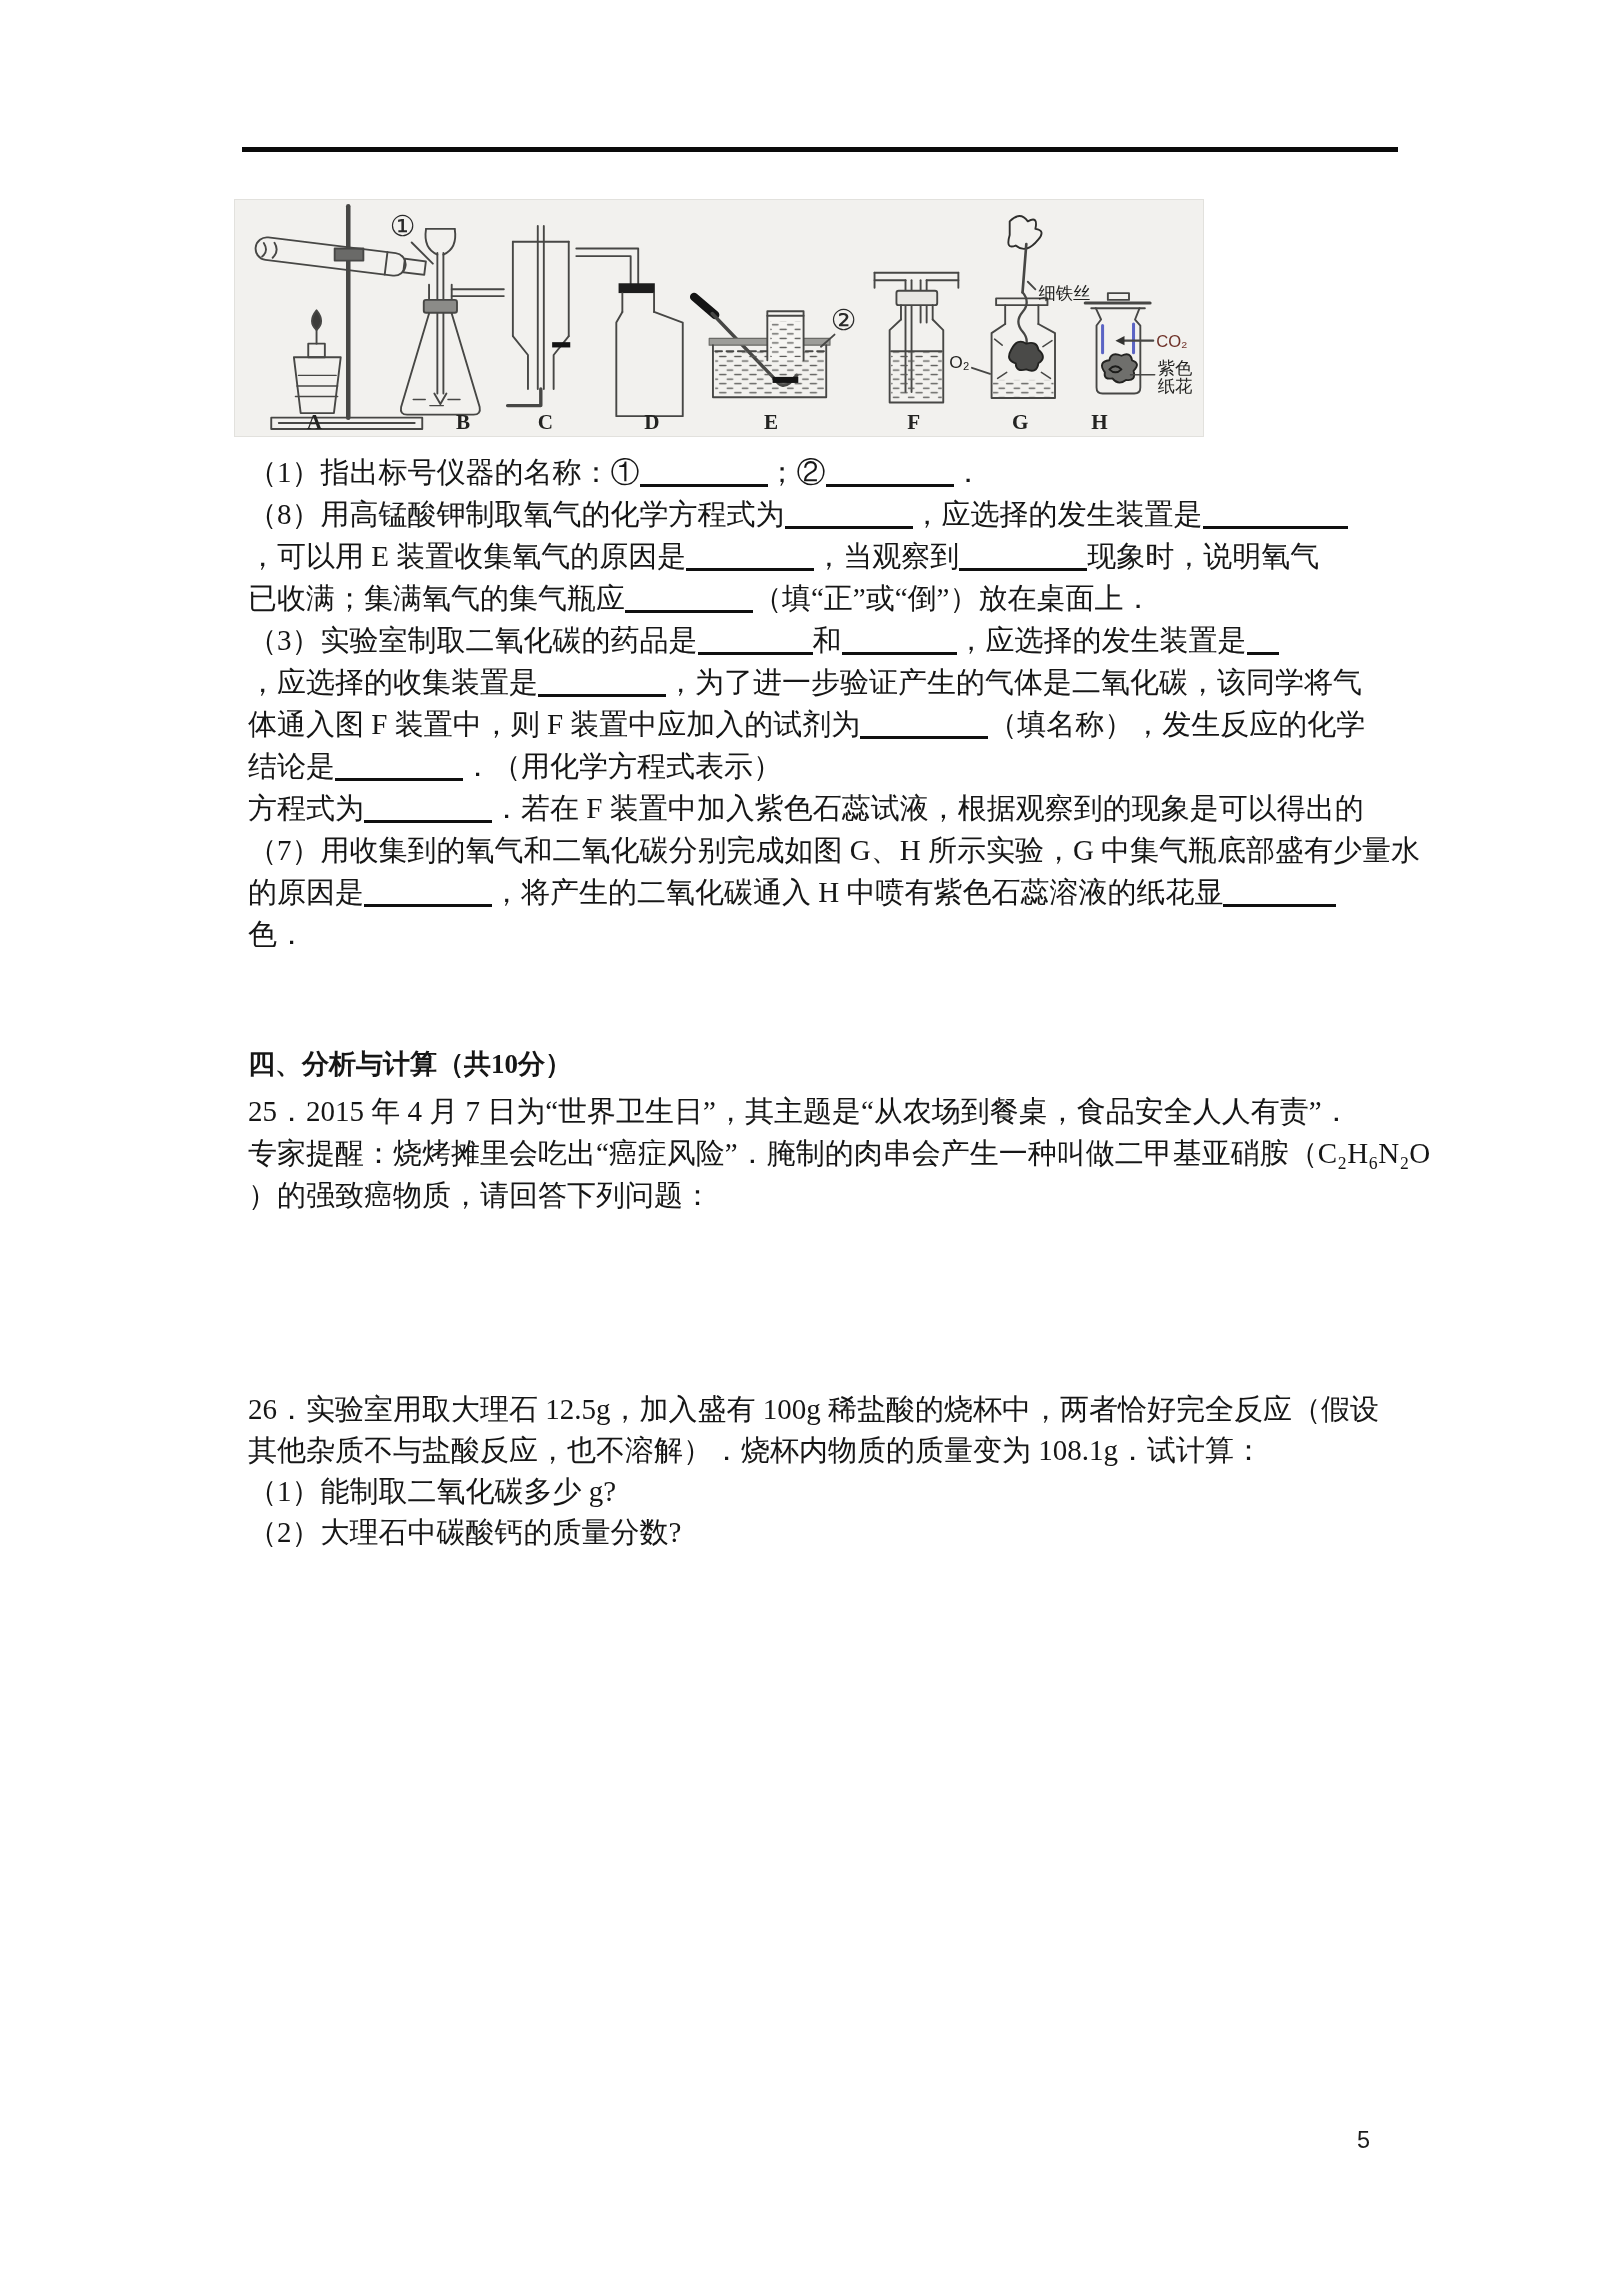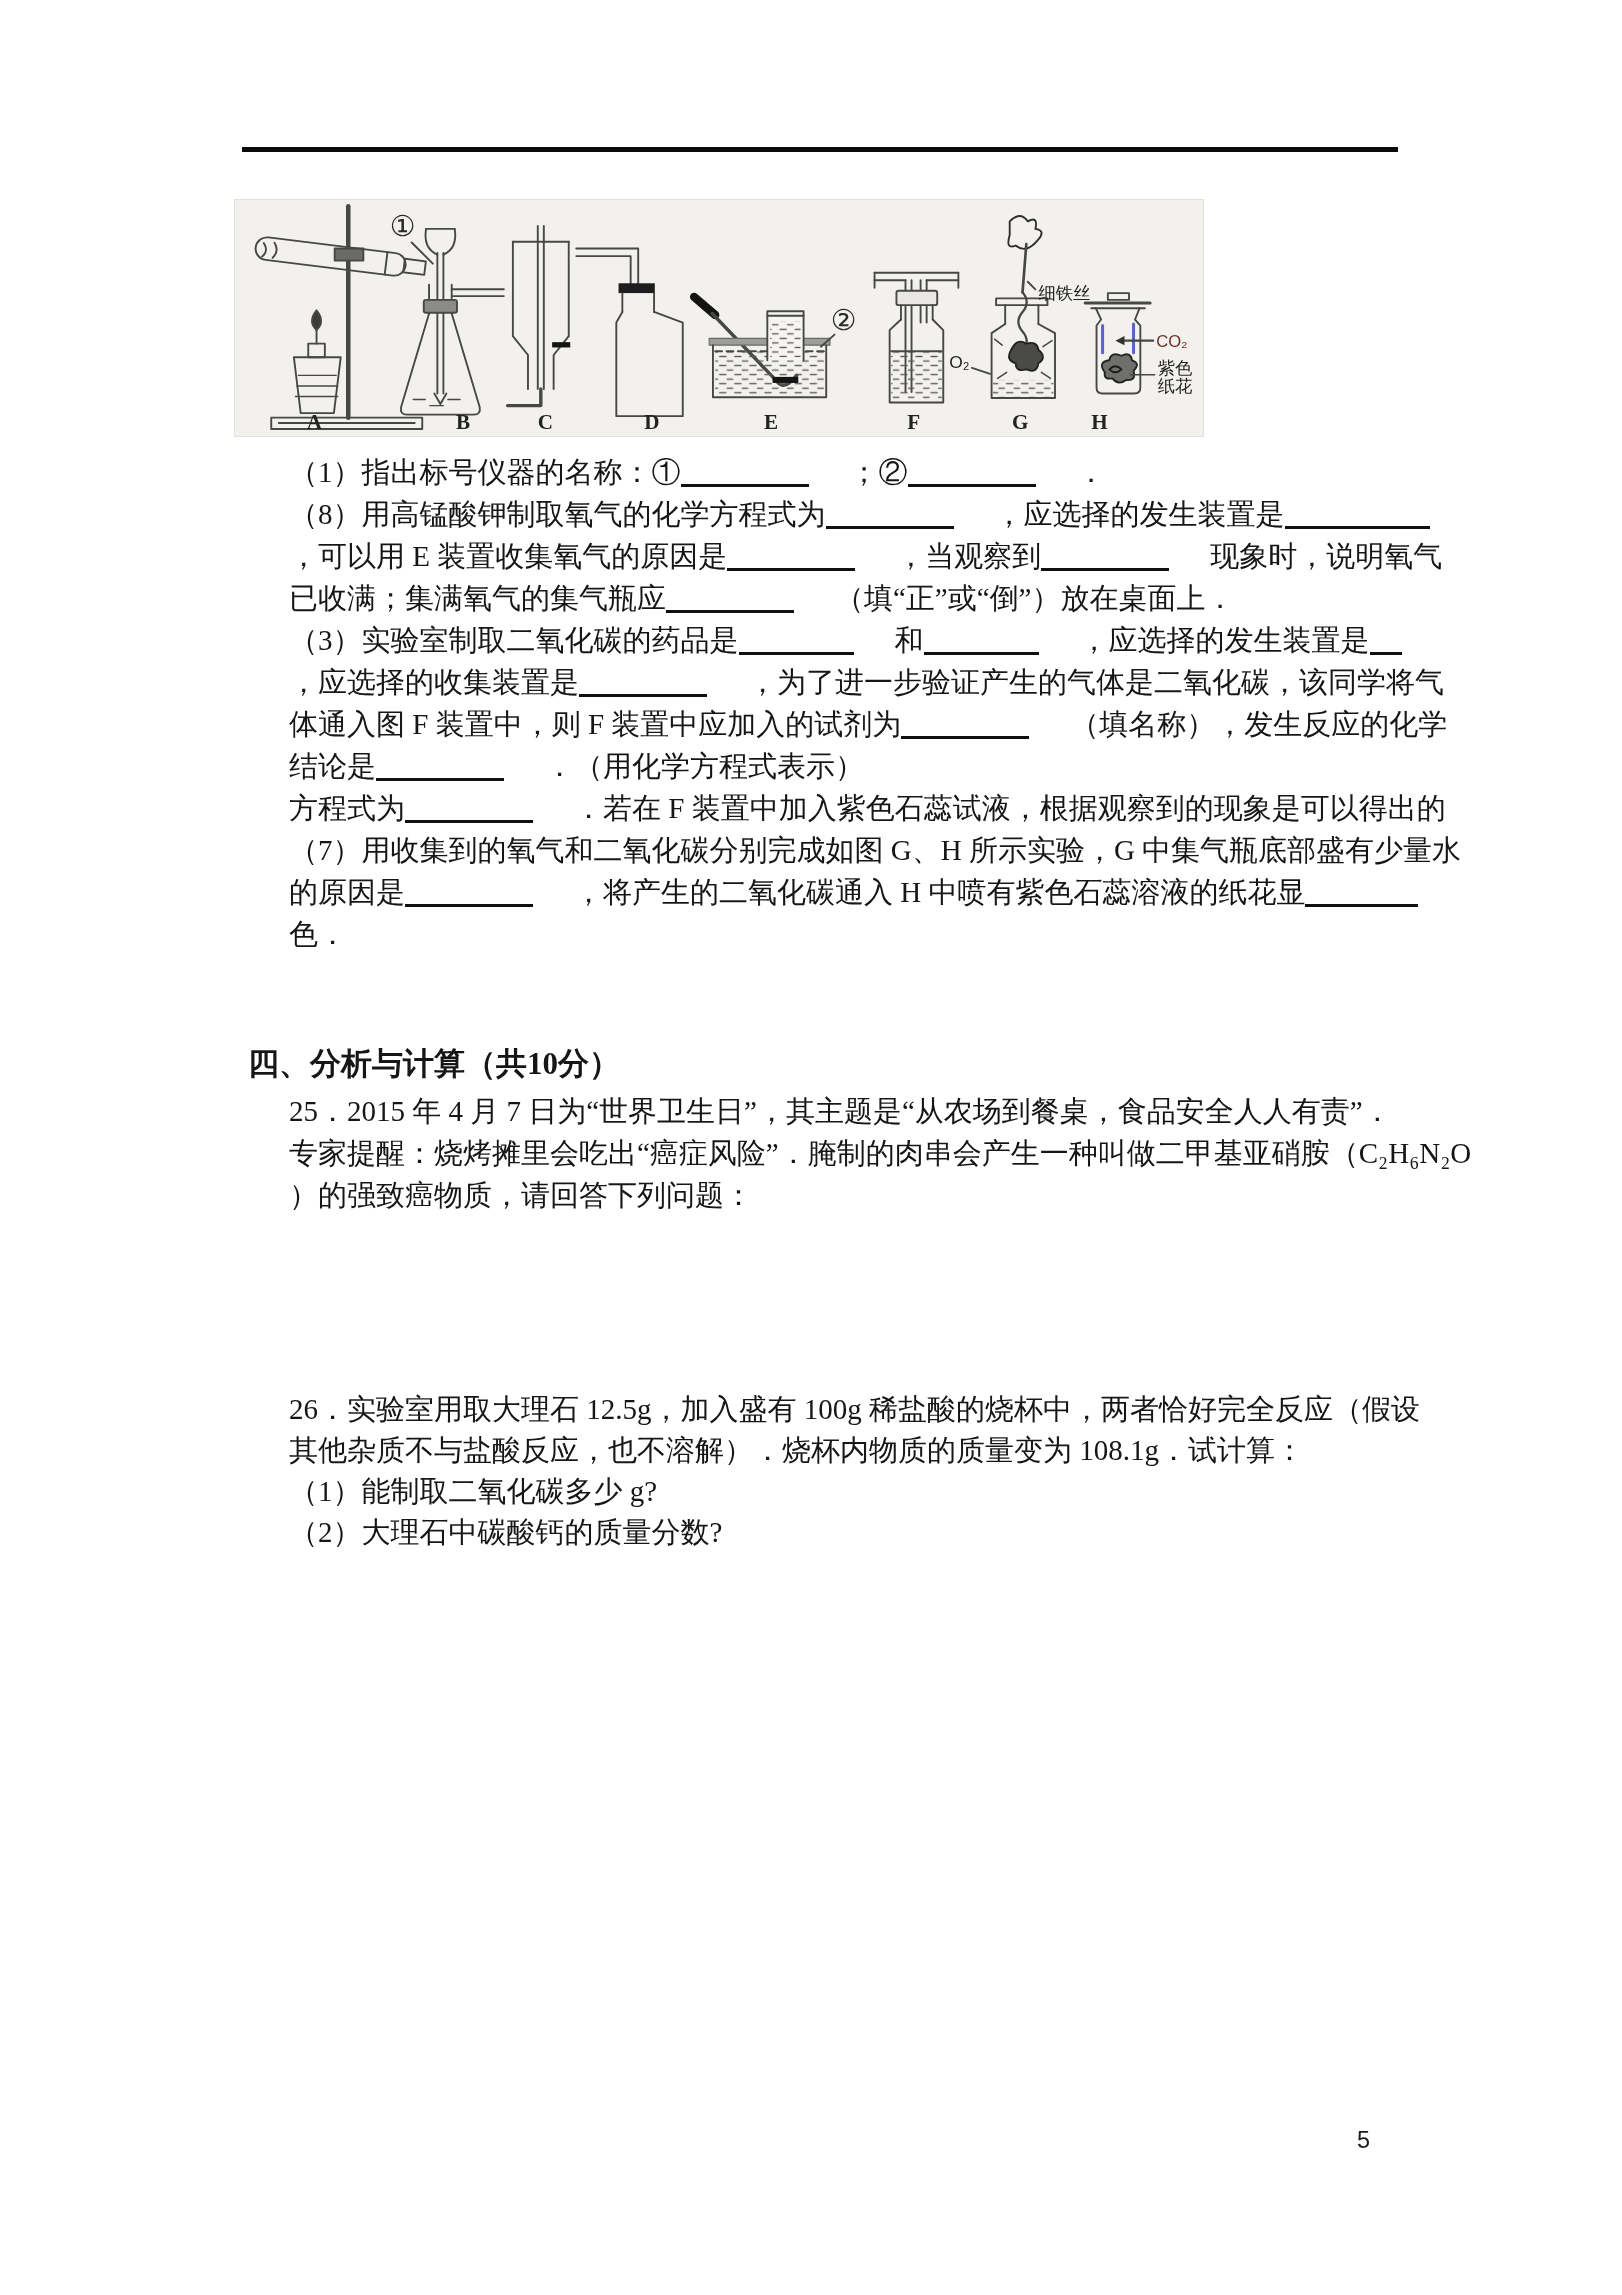--- a/index.html
+++ b/index.html
@@ -14,28 +14,28 @@
     background:#f2f1ee;border:0.8px solid #e2e1dd;box-sizing:content-box;
   }
   .figure svg{display:block;width:968px;height:236px;}
   .tblock{
     position:absolute;left:248px;width:1140px;
     font-size:29px;line-height:42px;white-space:nowrap;letter-spacing:0;
   }
   .tblock.tight54{line-height:41px;}
   .tblock.wide59{line-height:45px;}
   .tline{height:inherit;}
-  .tseg{display:inline;margin-left:41px;}
+  .tseg{display:inline;}
   .blank{
     display:inline-block;height:29px;border-bottom:3px solid #101010;
     margin-bottom:-5.3px;
   }
   .heading{
     position:absolute;left:248px;top:1043px;margin:0;
-    font-size:31px;font-weight:bold;line-height:42px;
+    font-size:27px;font-weight:bold;line-height:42px;
   }
   .pagenum{
     position:absolute;left:1357px;top:2127px;font-size:23.4px;
     font-family:"Liberation Sans","DejaVu Sans",sans-serif;color:#1c1c1c;
   }
   .anno{font-family:"Liberation Sans","DejaVu Sans",sans-serif;}
 </style>
 </head>
 <body>
 

